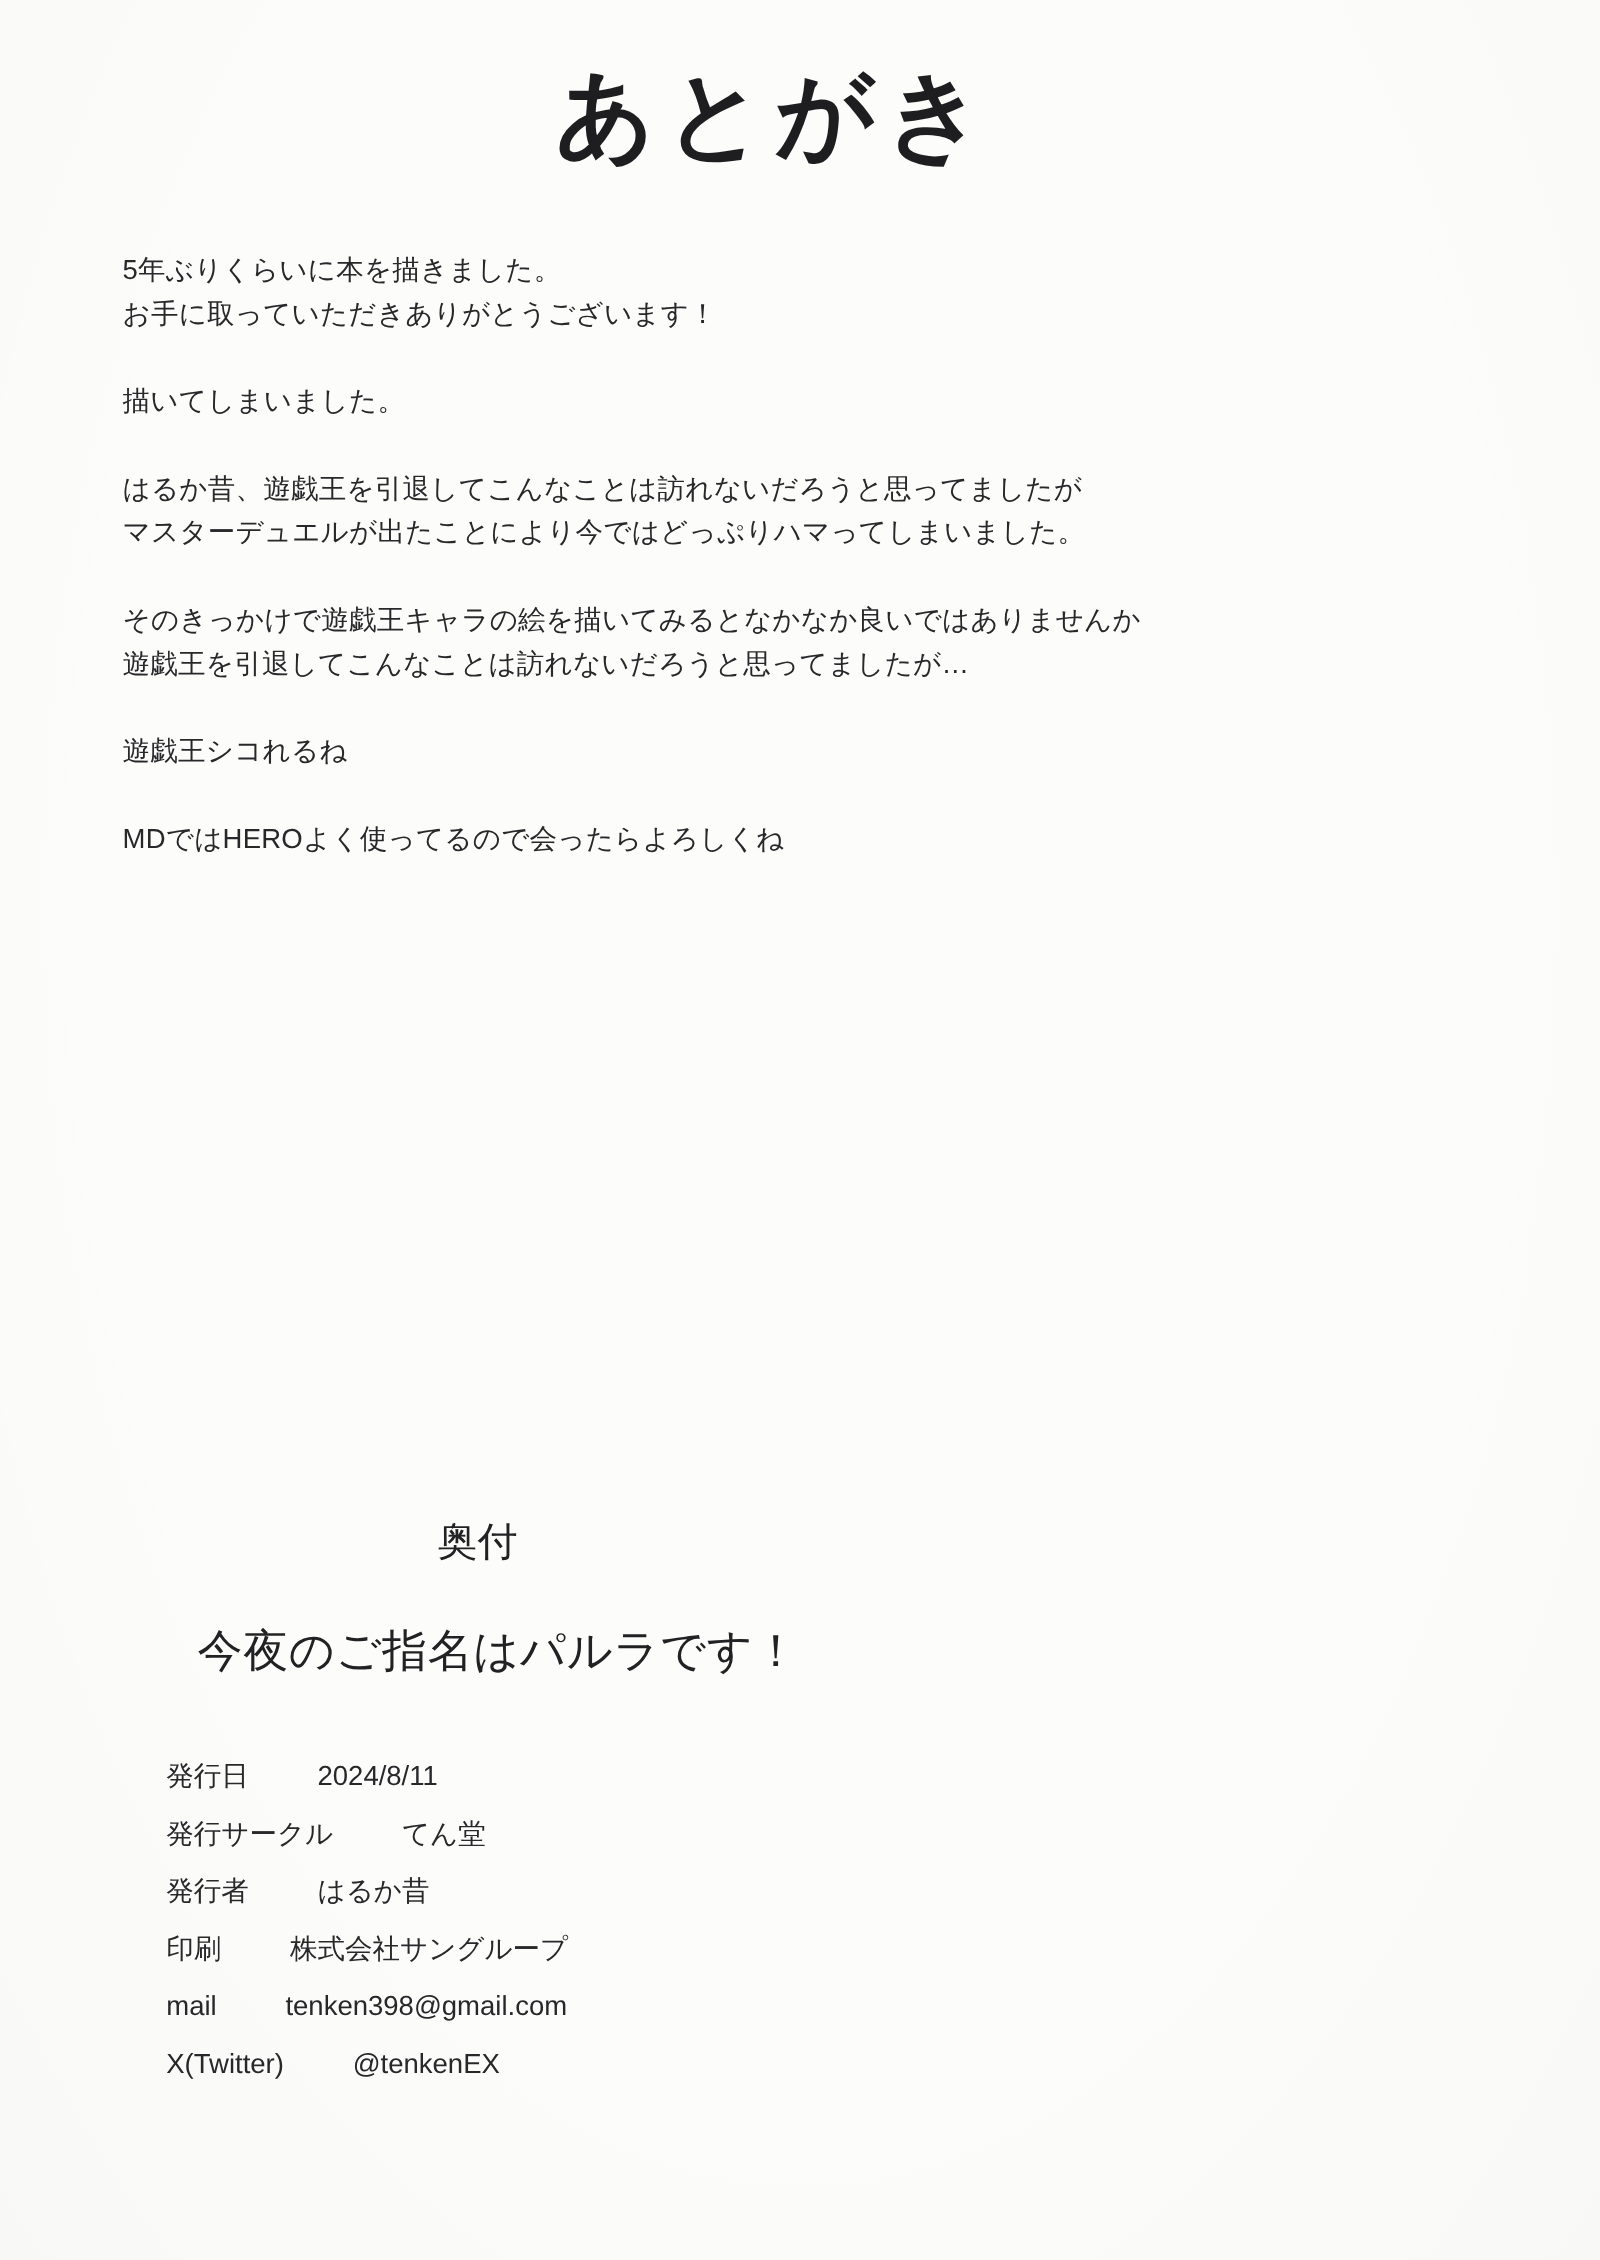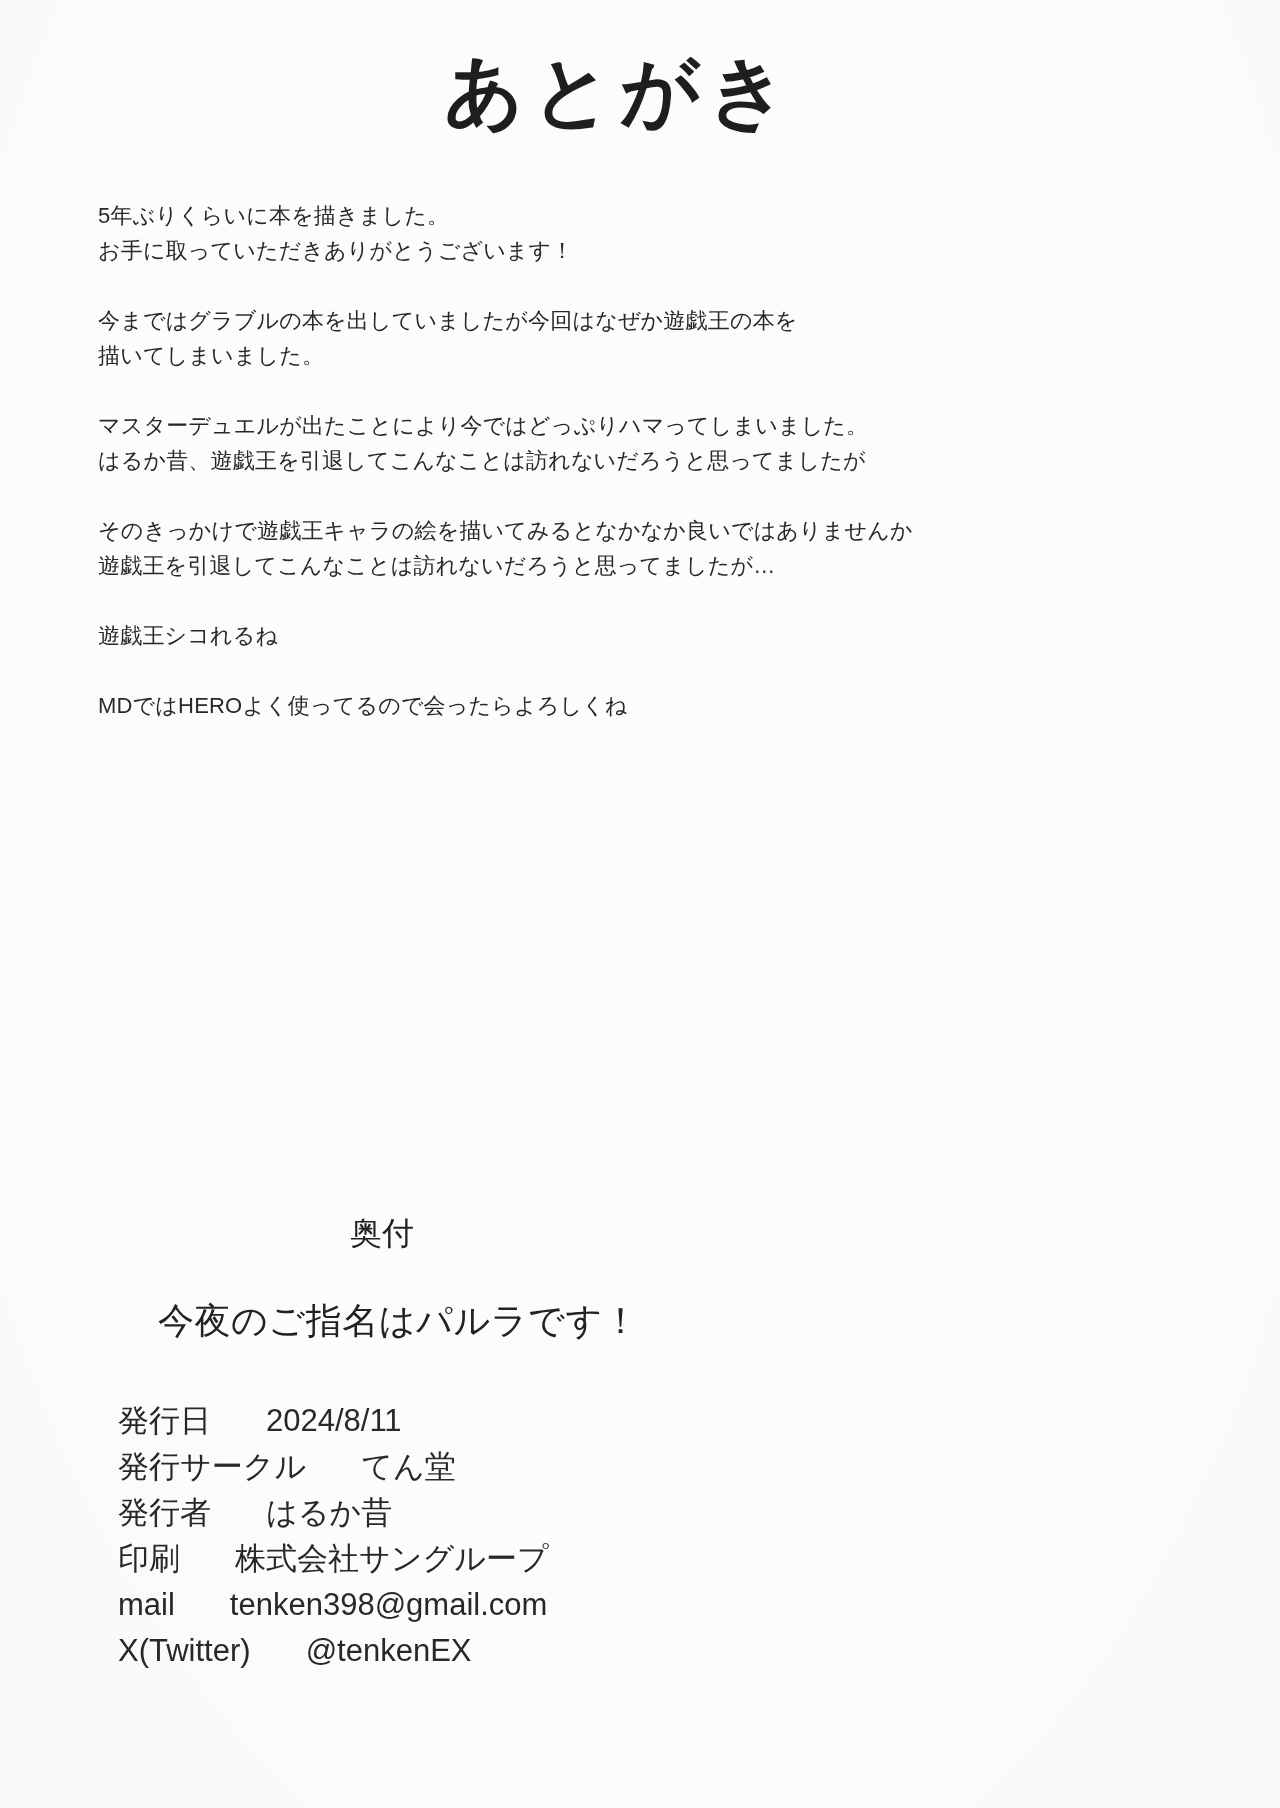--- a/index.html
+++ b/index.html
@@ -52,48 +52,47 @@
     left: 158px;
     top: 1297px;
     font-family: "Liberation Serif", "DejaVu Serif", serif;
     font-size: 36px;
     font-weight: 500;
     letter-spacing: 0.5px;
     color: #222225;
   }
   .colophon-list {
     position: absolute;
-    left: 118px;
+    left: 133px;
     top: 1398px;
-    font-size: 31px;
+    font-size: 22px;
     font-weight: 500;
     color: #28282b;
   }
   .colophon-row { height: 46px; line-height: 46px; white-space: nowrap; }
   .colophon-row .label { display: inline-block; margin-right: 55px; }
 </style>
 </head>
 <body>
 
 <div class="page">
 
   <h1 class="page-title">あとがき</h1>
 
   <div class="body-text">
     <div class="para">
       <div>5年ぶりくらいに本を描きました。</div>
       <div>お手に取っていただきありがとうございます！</div>
     </div>
     <div class="para">
-      <div>今まではグラブルの本を出していましたが今回はなぜか遊戯王の本を</div>
       <div>描いてしまいました。</div>
     </div>
     <div class="para">
+      <div>はるか昔、遊戯王を引退してこんなことは訪れないだろうと思ってましたが</div>
       <div>マスターデュエルが出たことにより今ではどっぷりハマってしまいました。</div>
-      <div>はるか昔、遊戯王を引退してこんなことは訪れないだろうと思ってましたが</div>
     </div>
     <div class="para">
       <div>そのきっかけで遊戯王キャラの絵を描いてみるとなかなか良いではありませんか</div>
       <div>遊戯王を引退してこんなことは訪れないだろうと思ってましたが…</div>
     </div>
     <div class="para">
       <div>遊戯王シコれるね</div>
     </div>
     <div class="para">
       <div>MDではHEROよく使ってるので会ったらよろしくね</div>

